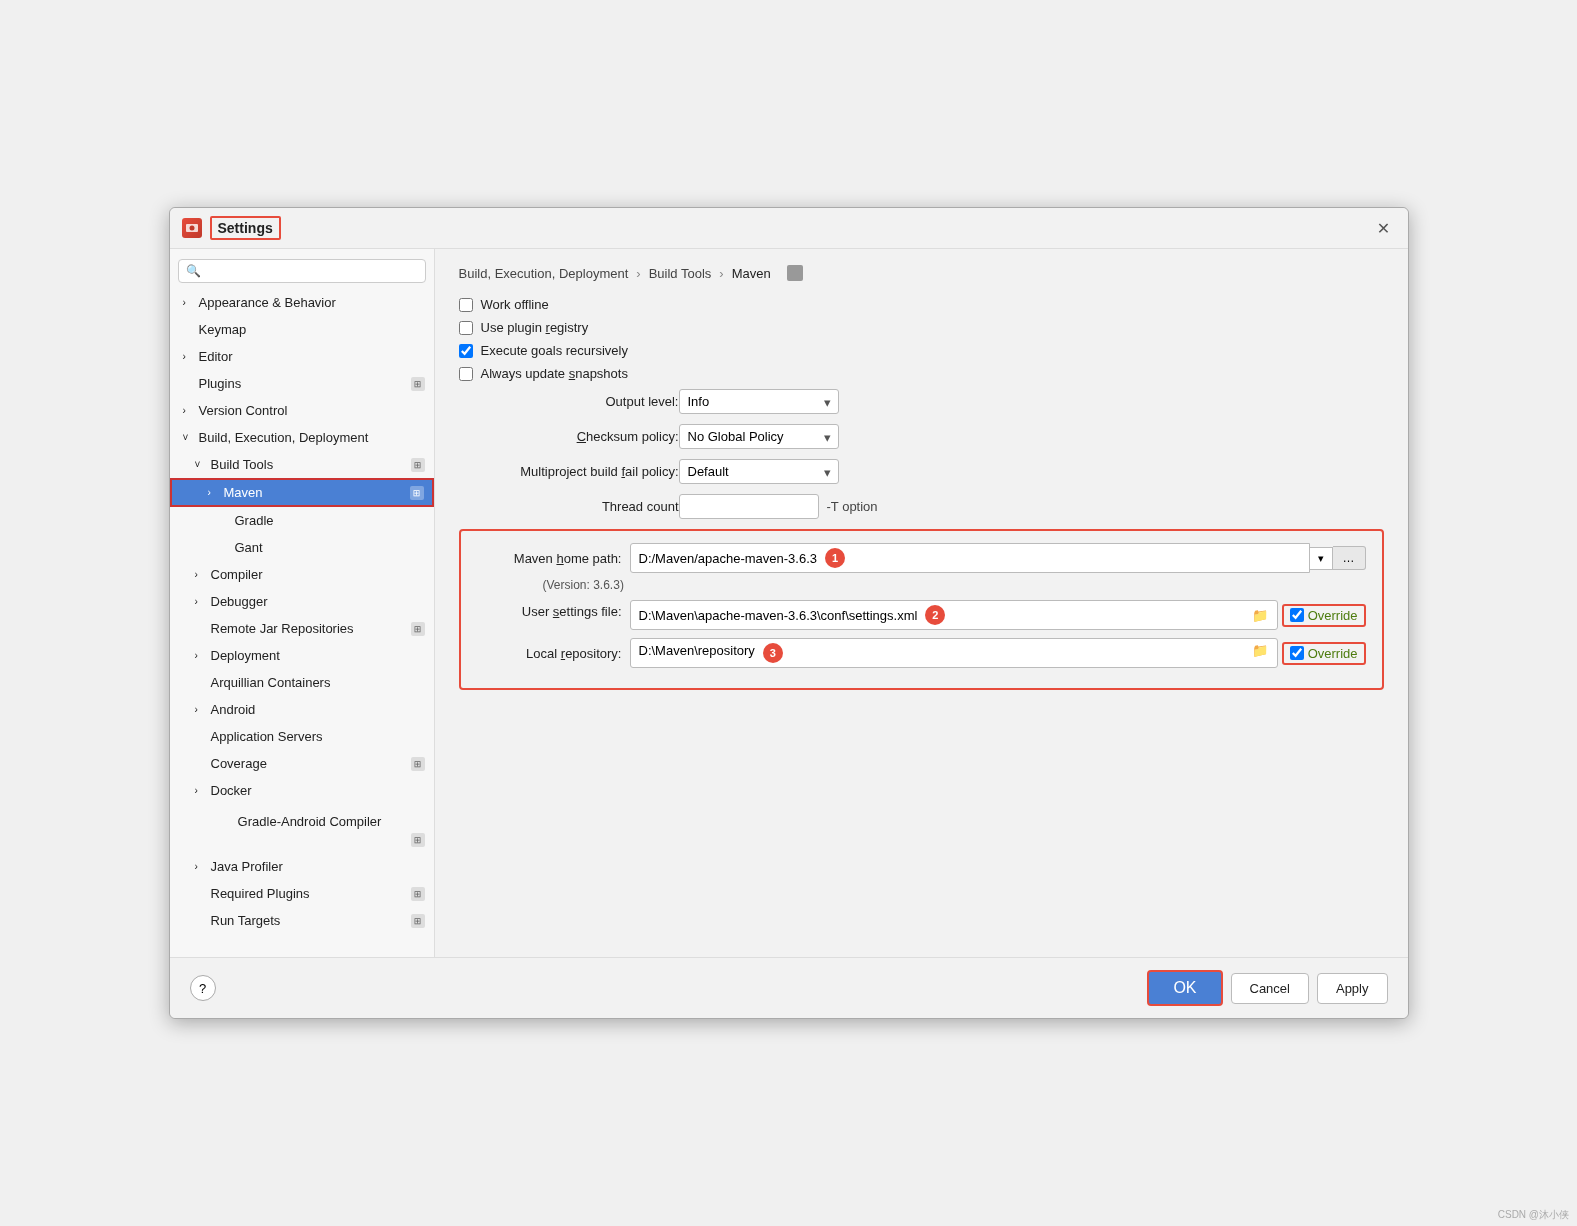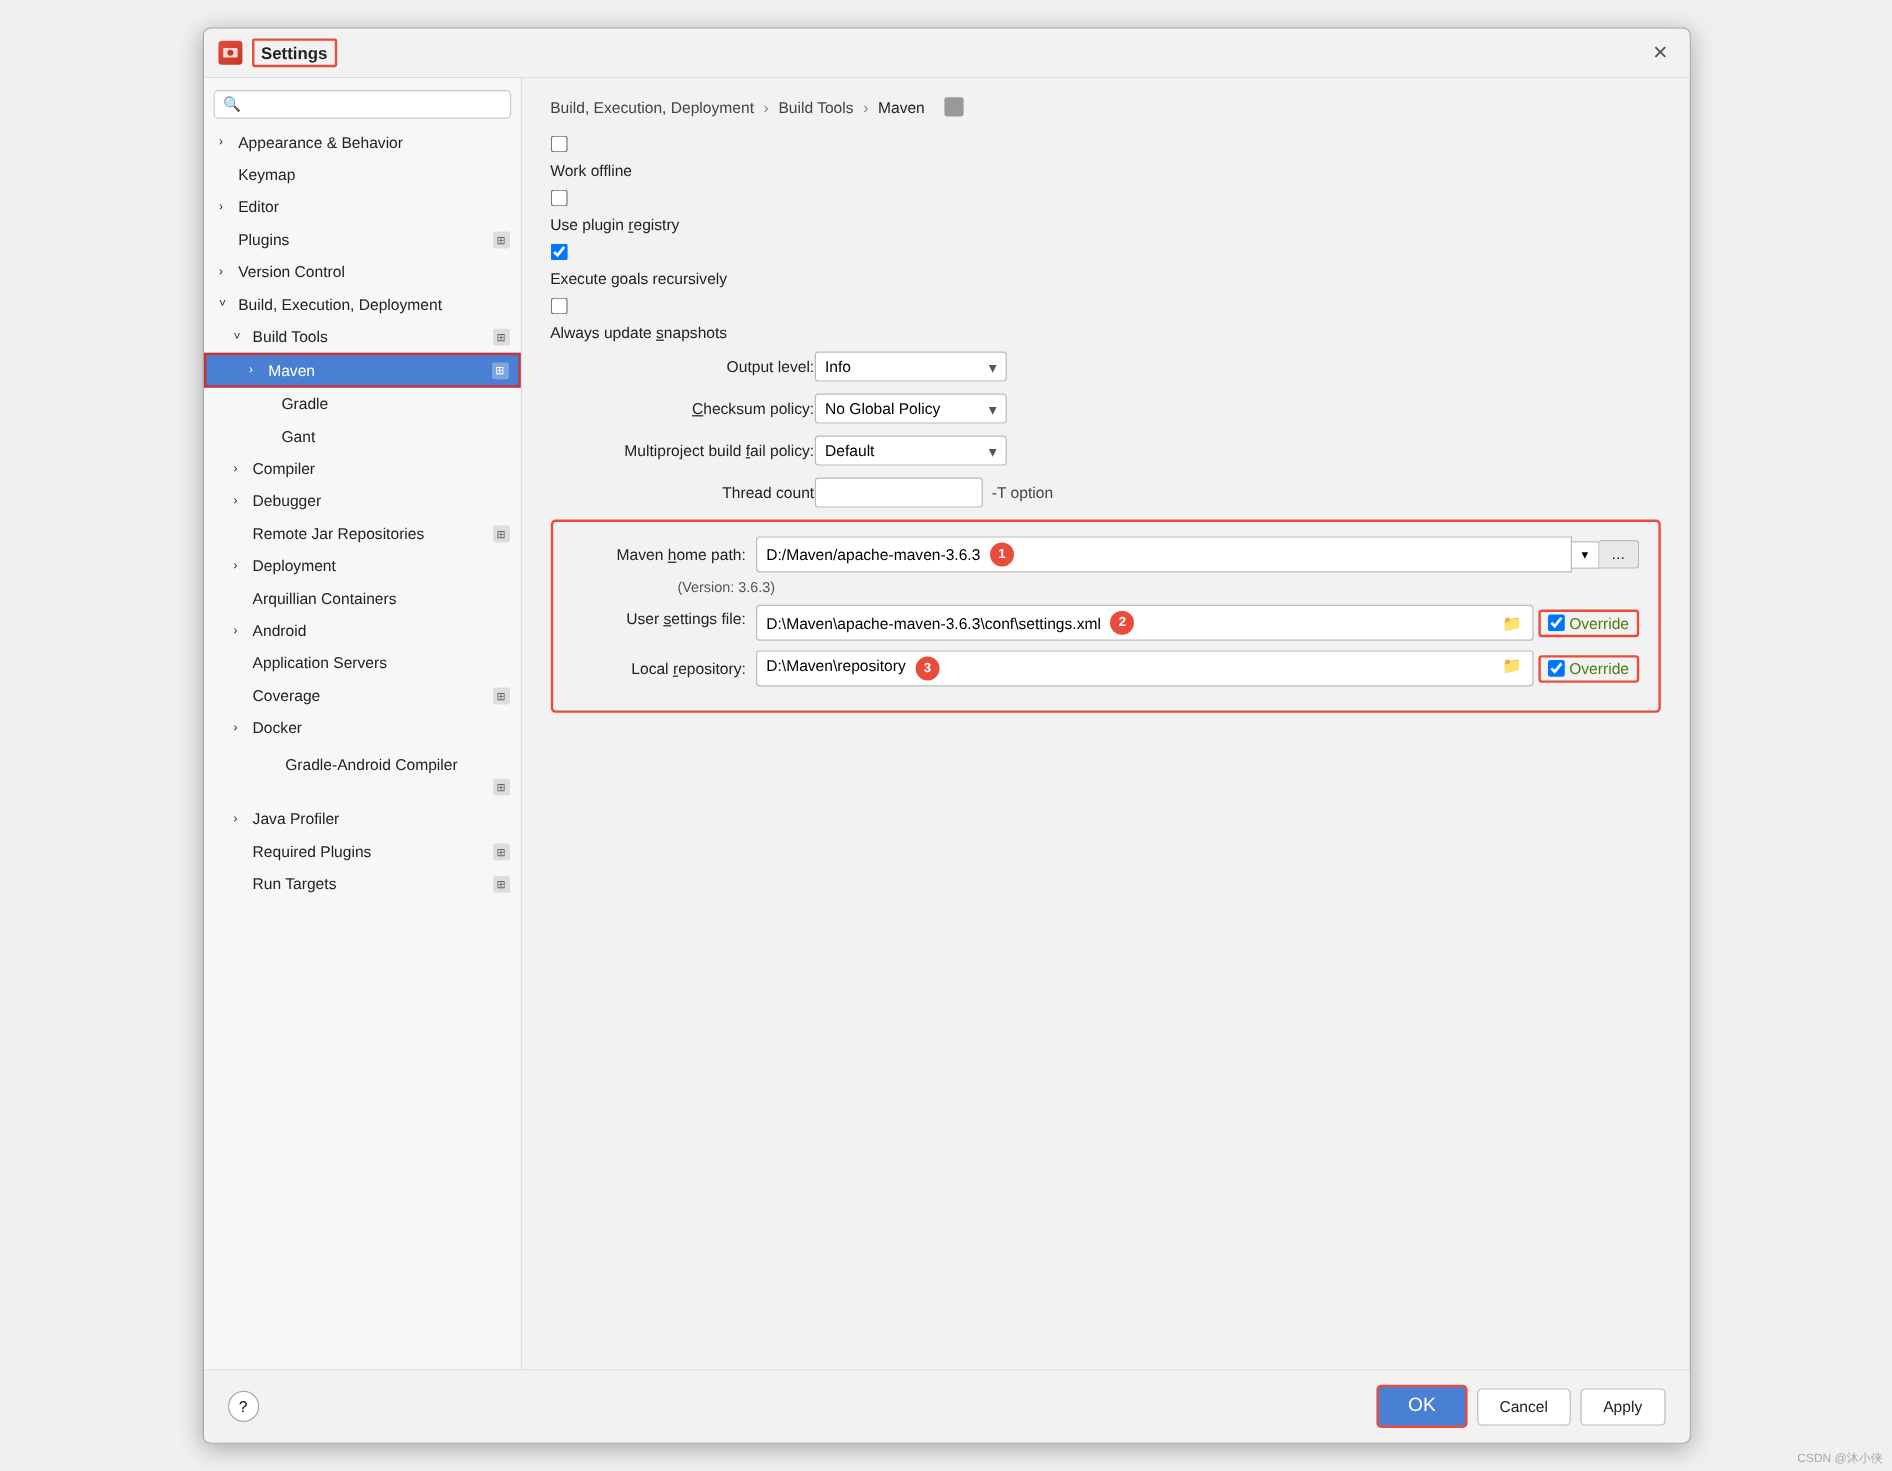--- a/index.html
+++ b/index.html
@@ -7,21 +7,21 @@
       font-family: "Segoe UI", Arial, sans-serif;
       font-size: 13px;
       background: #f0f0f0;
       display: flex;
       align-items: center;
       justify-content: center;
       min-height: 100vh;
     }
     .dialog {
       width: 1240px;
-      height: 1180px;
+      height: 812px;
       background: #f2f2f2;
       border: 1px solid #aaa;
       border-radius: 6px;
       display: flex;
       flex-direction: column;
       box-shadow: 0 4px 20px rgba(0,0,0,0.3);
     }
     .title-bar {
       background: #f2f2f2;
       padding: 8px 12px;
@@ -145,24 +145,23 @@
       color: #444;
       font-size: 13px;
     }
     .breadcrumb .sep { color: #888; }
     .breadcrumb .current { color: #222; font-weight: 500; }
     .settings-section {
       margin-bottom: 8px;
     }
     .checkbox-row {
       display: flex;
-      align-items: flex-start;
+      align-items: flex-end;
       gap: 8px;
       margin-bottom: 8px;
-      flex-direction: column;
     }
     .checkbox-row input[type="checkbox"] {
       width: 14px;
       height: 14px;
       cursor: pointer;
     }
     .checkbox-row label { cursor: pointer; color: #222; }
     .underline { text-decoration: underline; }
     .form-row {
       display: flex;
@@ -512,21 +511,21 @@
           <div style="flex:1; display:flex; align-items:center; gap:0;">
             <div style="flex:1; background:white; border:1px solid #bbb; border-radius:3px 0 0 3px; padding:4px 8px; font-size:13px; display:flex; align-items:center; gap:8px;">
               <span>D:/Maven/apache-maven-3.6.3</span>
               <span class="badge-circle">1</span>
             </div>
             <button style="background:white; border:1px solid #bbb; border-left:none; padding:4px 8px; cursor:pointer; font-size:11px;">▾</button>
             <button style="background:#e8e8e8; border:1px solid #bbb; border-left:none; border-radius:0 3px 3px 0; padding:4px 10px; cursor:pointer; font-size:12px;">…</button>
           </div>
         </div>
 
-        <div style="margin-left:88px; margin-bottom:8px; margin-top:-4px;">
+        <div style="margin-left:66px; margin-bottom:8px; margin-top:-4px;">
           <span style="color:#555; font-size:12px;">(Version: 3.6.3)</span>
         </div>
 
         <div class="maven-row" style="align-items: flex-start;">
           <span class="maven-label" style="padding-top:4px;">User <span class="underline">s</span>ettings file:</span>
           <div style="flex:1; display:flex; align-items:center; gap:4px;">
             <div style="flex:1; background:white; border:1px solid #bbb; border-radius:3px; padding:4px 8px; font-size:13px; display:flex; align-items:center; gap:8px;">
               <span>D:\Maven\apache-maven-3.6.3\conf\settings.xml</span>
               <span class="badge-circle">2</span>
               <button style="background:none; border:none; cursor:pointer; color:#666; margin-left:auto;">📁</button>

